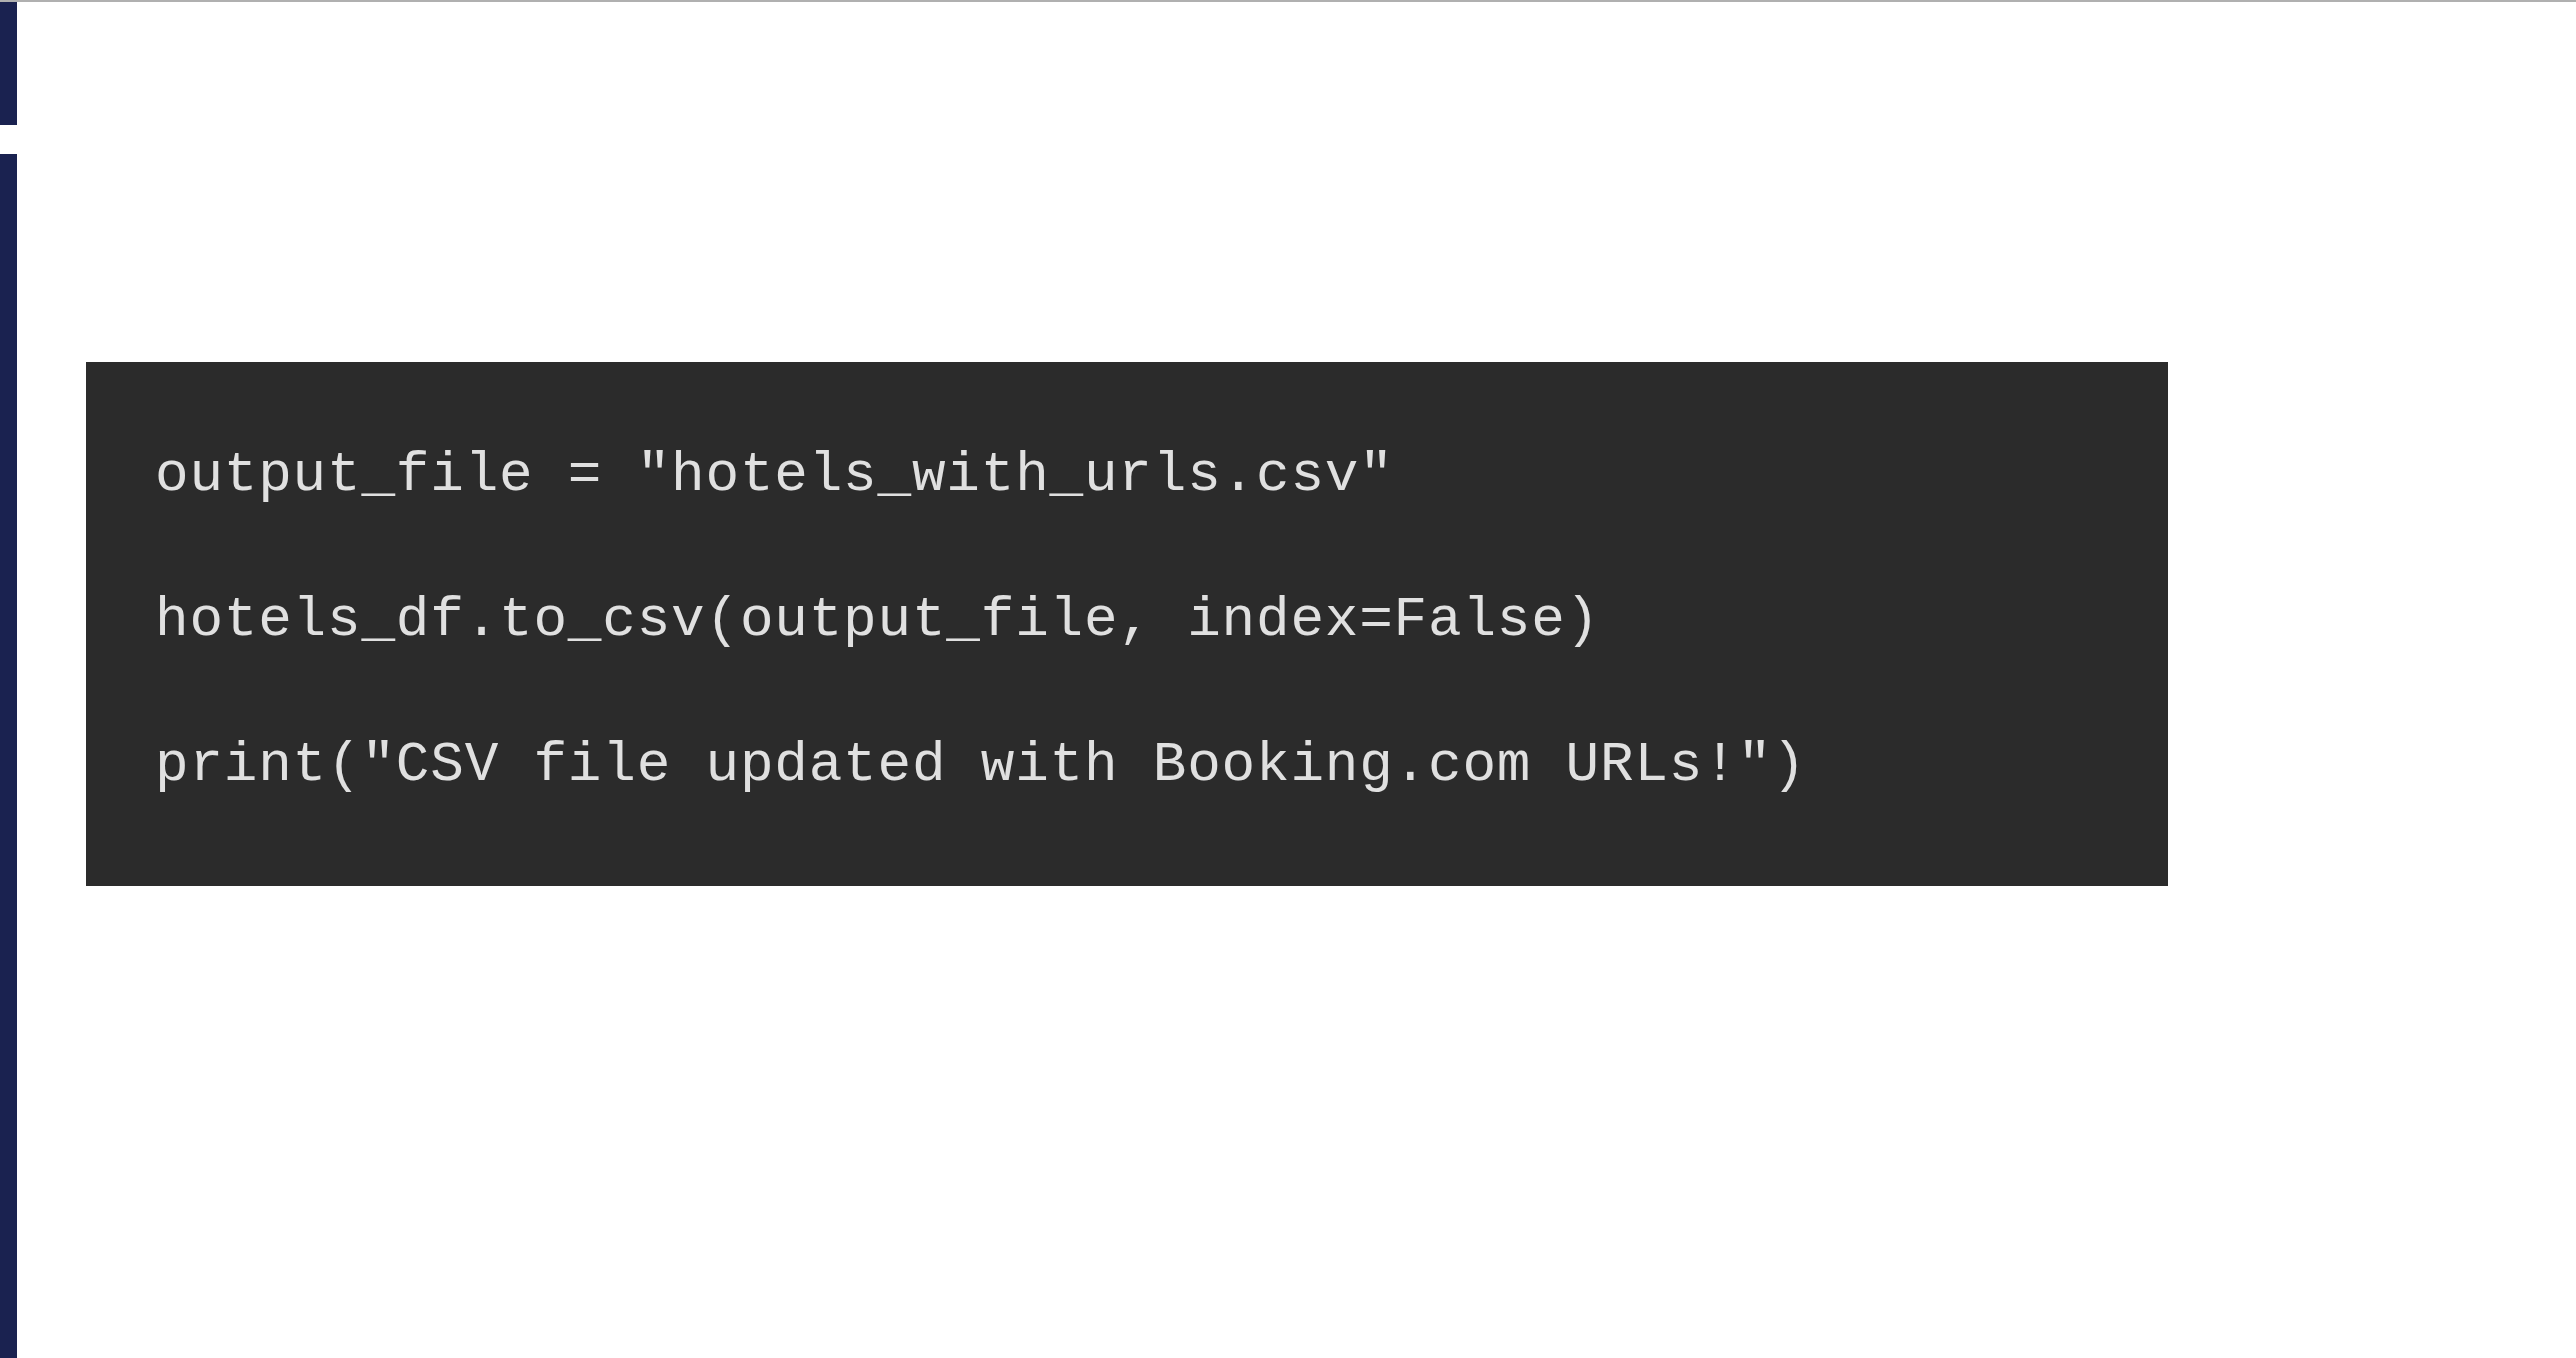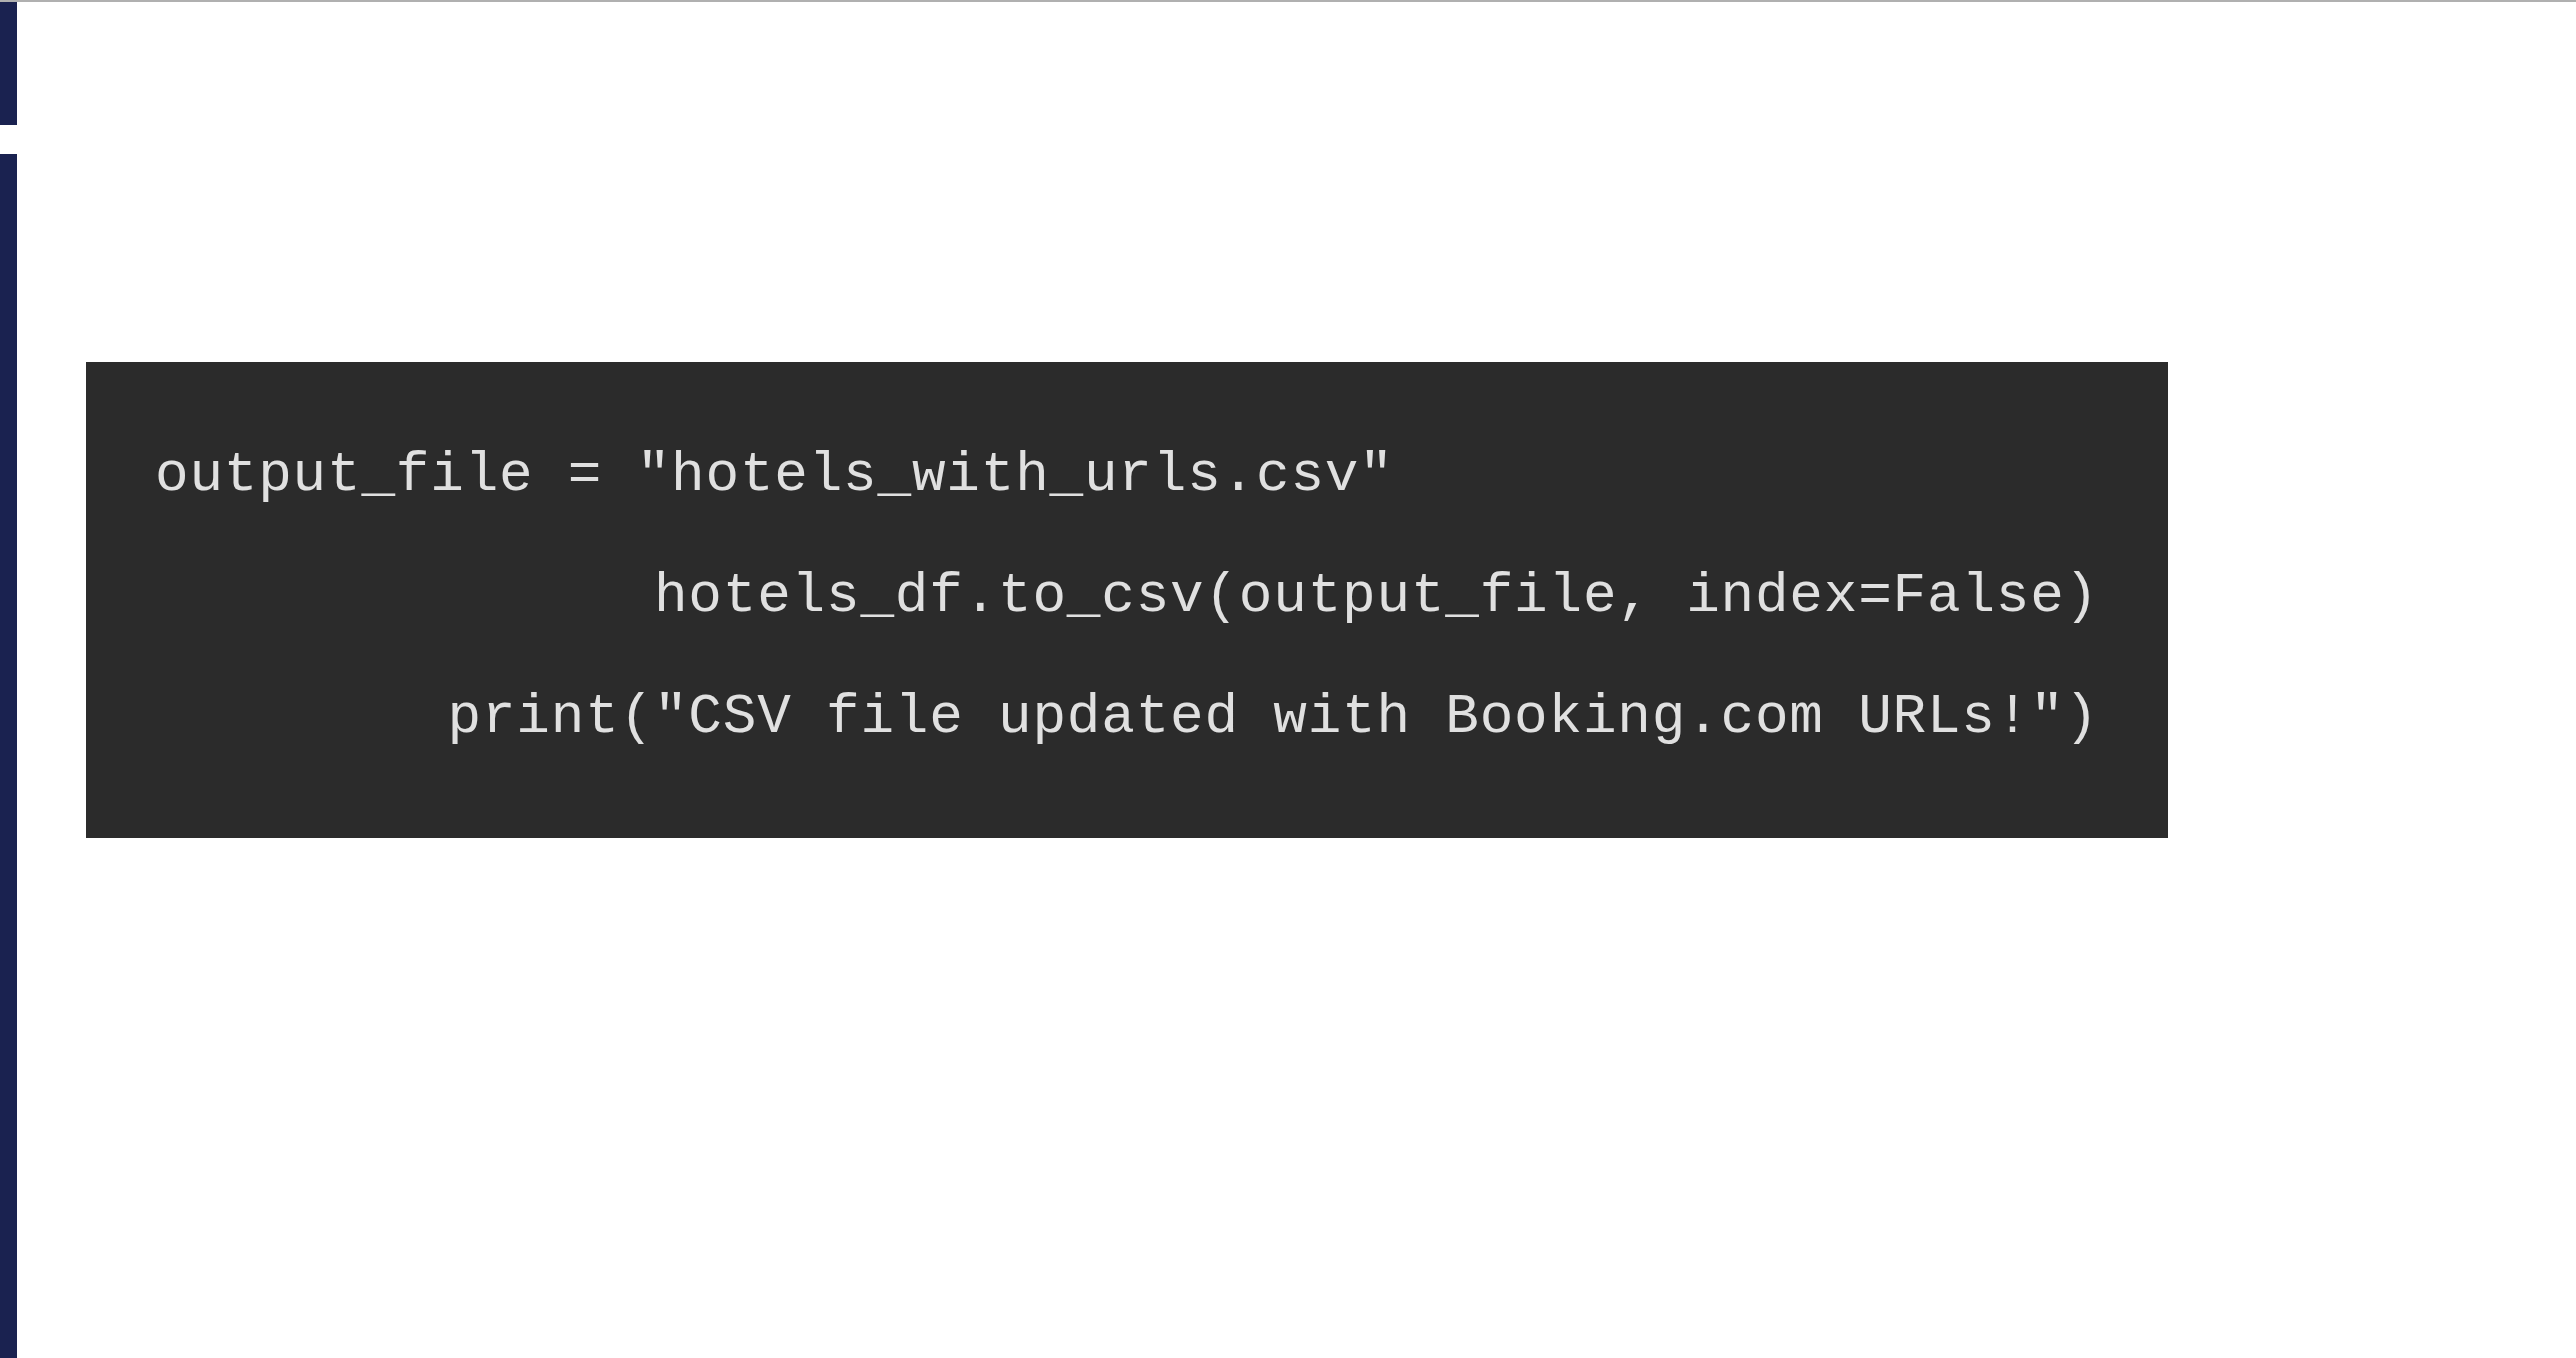--- a/index.html
+++ b/index.html
@@ -48,22 +48,21 @@
     }
     .code-line {
       color: #e0e0e0;
       font-size: 56px;
       line-height: 1.0;
       white-space: pre;
       font-family: 'Consolas', 'Monaco', 'Courier New', monospace;
       letter-spacing: 0.8px;
     }
     .code-line + .code-line {
-      margin-top: 65px;
-      text-align: right;
+      margin-top: 89px;
     }
   </style>
 </head>
 <body>
 
 <div class="top-border"></div>
 <div class="left-stripe-top"></div>
 <div class="left-stripe-main"></div>
 
 <div class="code-block">

